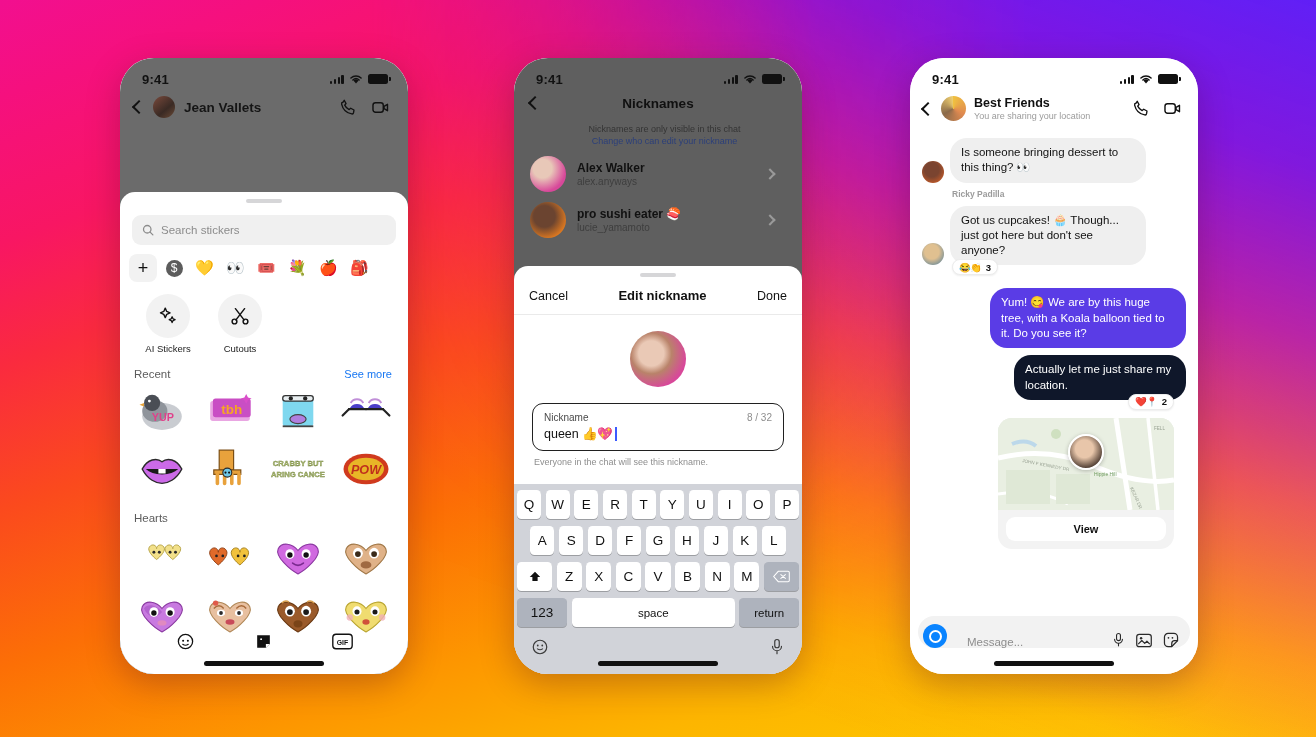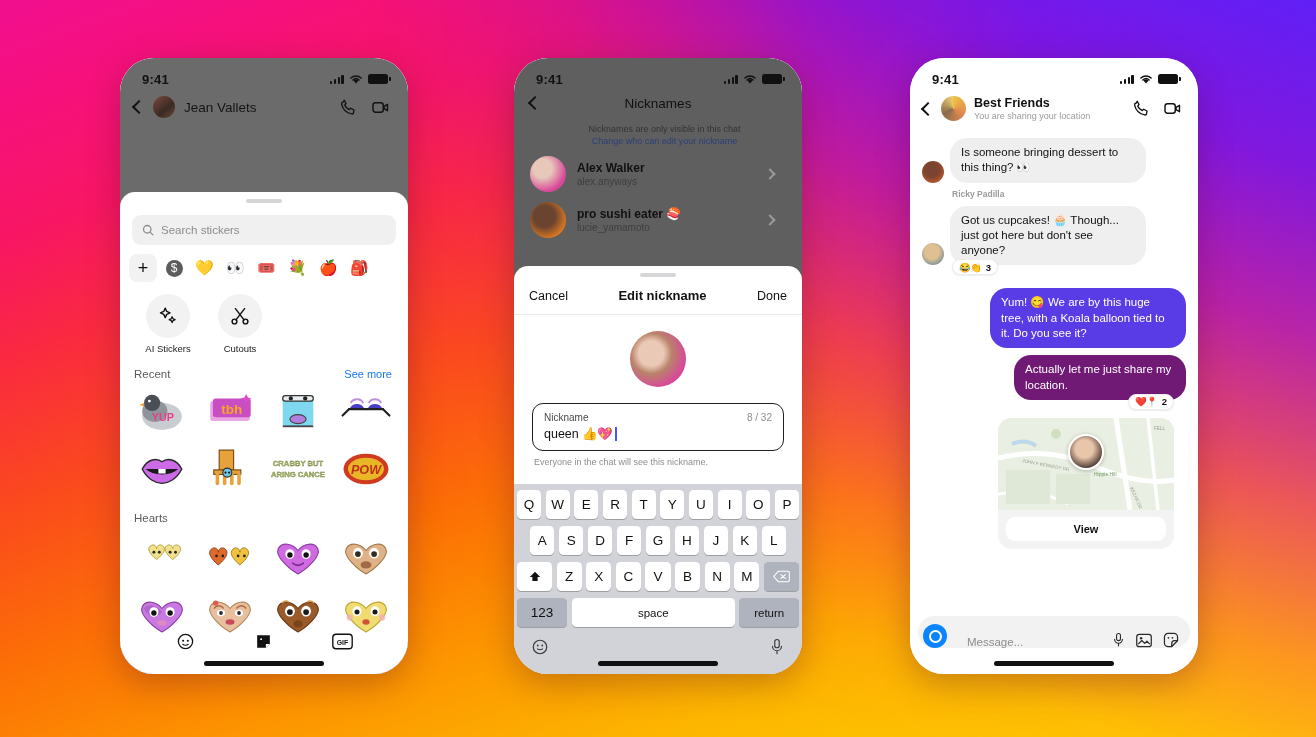--- a/index.html
+++ b/index.html
@@ -60,21 +60,21 @@
   
   .chev-left { width: 10px; height: 10px; border-left: 2px solid #111; border-bottom: 2px solid #111; transform: rotate(45deg); }
   .chev-right { width: 8px; height: 8px; border-right: 2px solid #9a9a9a; border-top: 2px solid #9a9a9a; transform: rotate(45deg); }
   .homebar { position: absolute; bottom: 8px; left: 50%; transform: translateX(-50%); width: 120px; height: 5px; border-radius: 3px; background: #111; }
   .grabber { width: 36px; height: 4px; border-radius: 3px; background: #d6d6d8; margin: 7px auto 0; }
   .avatar { border-radius: 50%; background-size: cover; background-position: center; flex: none; }
 
   
   .p1-dim { position: absolute; inset: 0; background: #6b6b6b; }
   .p1-head { position: relative; display: flex; align-items: center; gap: 9px; padding: 4px 18px 0 14px; }
-  .p1-title { font-size: 13.5px; font-weight: 400; color: #151515; }
+  .p1-title { font-size: 13.5px; font-weight: 700; color: #151515; }
   .p1-head-actions { margin-left: auto; display: flex; align-items: center; gap: 13px; }
   .ic-phone, .ic-video { width: 19px; height: 19px; }
 
   .sheet {
     position: absolute; left: 0; right: 0; bottom: 0; top: 134px;
     background: #fff; border-radius: 15px 15px 0 0; overflow: hidden;
   }
   .search-pill {
     margin: 12px 12px 0; height: 30px; border-radius: 9px; background: #f0f0f0;
     display: flex; align-items: center; gap: 7px; padding: 0 10px;
@@ -96,21 +96,21 @@
   .sticker-grid { display: grid; grid-template-columns: repeat(4, 1fr); padding: 2px 8px 0; }
   .sticker-cell { height: 58px; display: flex; align-items: center; justify-content: center; font-size: 30px; }
   .sticker-cell .sv { width: 54px; height: 50px; }
 
   .p1-tabs { position: absolute; left: 0; right: 0; bottom: 22px; display: flex; justify-content: space-around; align-items: center; padding: 0 26px; }
   .p1-tab { width: 26px; height: 22px; display: flex; align-items: center; justify-content: center; }
 
   
   .p2-dim { position: absolute; inset: 0; background: #5f5f5f; }
   .p2-nav { display: flex; align-items: center; padding: 6px 18px 0 16px; position: relative; }
-  .p2-nav .t { position: absolute; left: 0; right: 0; text-align: center; font-size: 13.5px; font-weight: 400; color: #101010; }
+  .p2-nav .t { position: absolute; left: 0; right: 0; text-align: center; font-size: 13.5px; font-weight: 700; color: #101010; }
   .p2-sub { text-align: center; padding: 16px 24px 0; margin-left: 13px; }
   .p2-sub .l1 { font-size: 9px; color: #343434; }
   .p2-sub .l2 { font-size: 9px; color: #2b3f7a; margin-top: 2px; }
   .p2-row { display: flex; align-items: center; gap: 11px; padding: 10px 28px 0 16px; }
   .p2-row .nm { font-size: 12px; font-weight: 700; color: #111; }
   .p2-row .hd { font-size: 10px; color: #3e3e3e; margin-top: 1px; }
   .p2-row .sp { margin-left: auto; }
 
   .edit-sheet { position: absolute; left: 0; right: 0; bottom: 0; top: 208px; background: #fff; border-radius: 14px 14px 0 0; overflow: hidden; }
   .es-bar { display: flex; align-items: center; justify-content: space-between; padding: 11px 15px 11px; border-bottom: 1px solid #eaeaea; }
@@ -135,21 +135,21 @@
   
   .p3-head { display: flex; align-items: center; gap: 8px; padding: 4px 16px 0 13px; }
   .p3-name { font-size: 12.5px; font-weight: 700; color: #111; }
   .p3-status { font-size: 9px; color: #9b9b9b; margin-top: 1px; }
   .p3-actions { margin-left: auto; display: flex; align-items: center; gap: 12px; }
   .msgs { padding: 10px 12px 0; }
   .msg { display: flex; align-items: flex-end; gap: 6px; margin-top: 7px; }
   .bubble { border-radius: 17px; padding: 7px 11px; font-size: 11.5px; line-height: 1.33; max-width: 196px; }
   .bubble.in { background: #efefef; color: #111; }
   .bubble.out1 { background: #5a3ce6; color: #fff; }
-  .bubble.out2 { background: #701a75; color: #fff; }
+  .bubble.out2 { background: #0f172a; color: #fff; }
   .msg.right { justify-content: flex-end; }
   .sender { font-size: 8.5px; color: #9b9b9b; margin: 6px 0 0 30px; font-weight: bold; }
   .reactions { background: #fff; border: 1px solid #ececec; border-radius: 11px; padding: 1.5px 6px; font-size: 9.5px; display: inline-flex; align-items: center; gap: 2px; box-shadow: 0 1px 2px rgba(0,0,0,0.07); }
   .rx-wrap { display: flex; margin: -6px 0 0 30px; }
   .rx-wrap.right { justify-content: flex-end; margin: -6px 12px 0 0; }
   .rx-count { font-weight: 700; color: #111; margin-left: 1px; }
 
   .loc-card { margin: 8px 12px 0 auto; width: 176px; border-radius: 14px; overflow: hidden; background: #f3f3f3; }
   .loc-map { height: 92px; position: relative; background: #e8eee3; }
   .loc-info { padding: 8px 10px 7px; }

